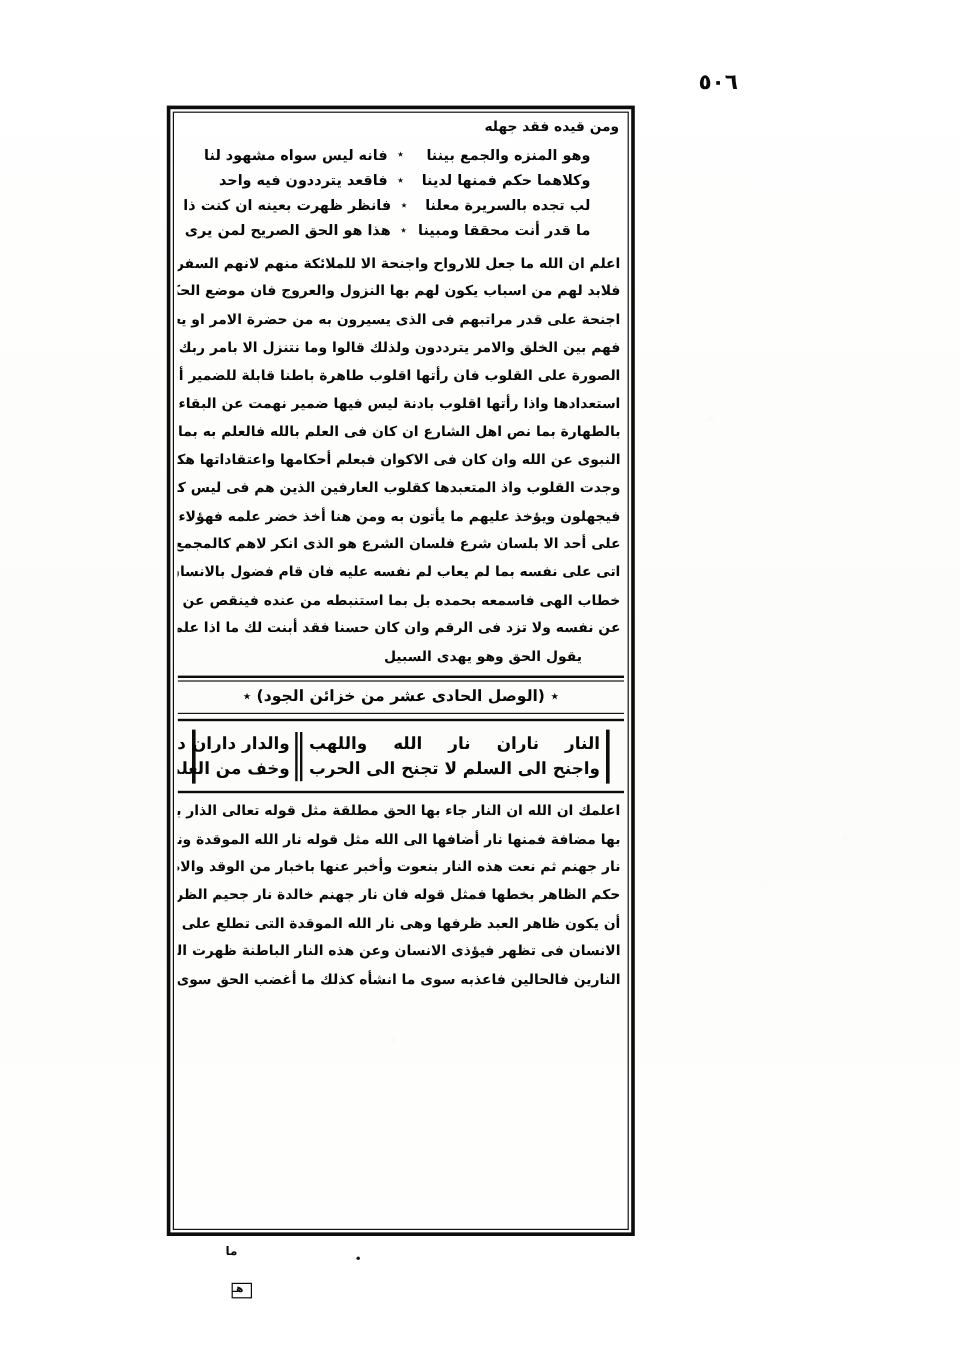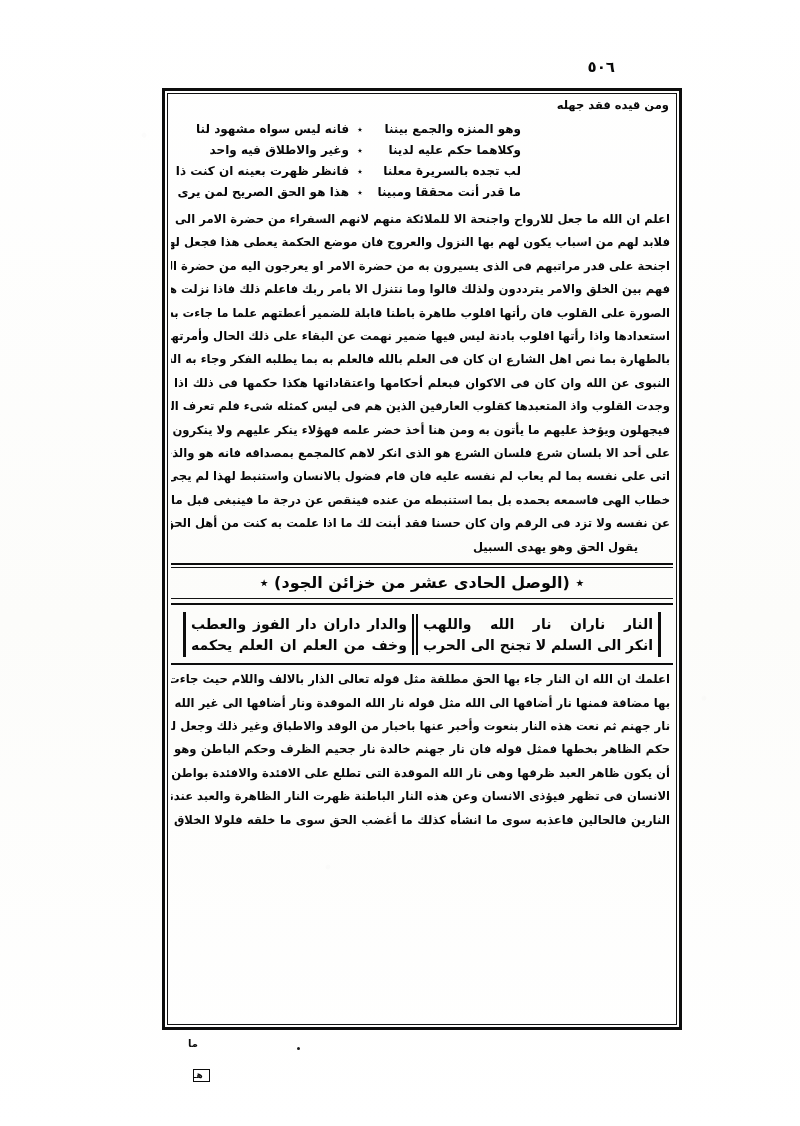--- a/index.html
+++ b/index.html
@@ -34,33 +34,33 @@
       linear-gradient(180deg, #ffffff 0%, #fcfcfa 55%, #ffffff 100%);
     pointer-events: none;
   }
 
   
   #page-number {
     position: absolute;
     top: 58px;
     right: 185px;
     font-family: "DejaVu Sans", sans-serif;
-    font-size: 15px;
+    font-size: 18px;
     font-weight: 700;
     color: #0a0a0a;
     letter-spacing: 1px;
     direction: rtl;
   }
 
   
   #text-frame {
     position: absolute;
-    left: 162px;
+    left: 139px;
     top: 88px;
-    width: 520px;
+    width: 390px;
     height: 942px;
     border: 3px solid #0d0d0d;
     box-sizing: border-box;
     background: transparent;
   }
   #text-frame::after {
     content: "";
     position: absolute;
     left: 2px;
     top: 2px;
@@ -168,21 +168,21 @@
     border-top: 2.5px solid #0d0d0d;
     margin: 4px 0 0 0;
   }
   .rule-thin {
     height: 0;
     border-top: 1px solid #141414;
     margin: 1.5px 0 0 0;
   }
   #section-heading {
     text-align: center;
-    font-size: 16px;
+    font-size: 13px;
     font-weight: 700;
     letter-spacing: -0.2px;
     padding: 5px 0 5px 0;
     direction: rtl;
     color: #070707;
   }
 
   
   #poem-box-wrap {
     margin: 7px 12px 6px 12px;
@@ -272,23 +272,23 @@
 
       <div id="catchword" class="ar">ومن قيده فقد جهله</div>
 
       <div id="opening-poem">
         <div class="verse-row ar">
           <span class="hemistich hemistich-first">فانه ليس سواه مشهود لنا</span>
           <span class="verse-star">٭</span>
           <span class="hemistich hemistich-second">وهو المنزه والجمع بيننا</span>
         </div>
         <div class="verse-row ar">
-          <span class="hemistich hemistich-first">وغير والاطلاق فيه واحد</span>
+          <span class="hemistich hemistich-first">فاقعد يترددون فيه واحد</span>
           <span class="verse-star">٭</span>
-          <span class="hemistich hemistich-second">وكلاهما حكم عليه لدينا</span>
+          <span class="hemistich hemistich-second">وكلاهما حكم فمنها لدينا</span>
         </div>
         <div class="verse-row ar">
           <span class="hemistich hemistich-first">فانظر ظهرت بعينه ان كنت ذا</span>
           <span class="verse-star">٭</span>
           <span class="hemistich hemistich-second">لب تجده بالسريرة معلنا</span>
         </div>
         <div class="verse-row ar">
           <span class="hemistich hemistich-first">هذا هو الحق الصريح لمن يرى</span>
           <span class="verse-star">٭</span>
           <span class="hemistich hemistich-second">ما قدر أنت محققا ومبينا</span>
@@ -316,21 +316,21 @@
       <div class="rule-thick"></div>
       <div class="rule-thin"></div>
       <div id="section-heading" class="ar">٭ (الوصل الحادى عشر من خزائن الجود) ٭</div>
       <div class="rule-thin"></div>
       <div class="rule-thick"></div>
 
       <div id="poem-box-wrap">
         <div id="poem-box">
           <div class="poem-col">
             <div class="poem-line ar"><span>النار ناران نار الله واللهب</span></div>
-            <div class="poem-line ar"><span>انكر الى السلم لا تجنح الى الحرب</span></div>
+            <div class="poem-line ar"><span>واجنح الى السلم لا تجنح الى الحرب</span></div>
           </div>
           <div class="poem-divider"></div>
           <div class="poem-col">
             <div class="poem-line ar"><span>والدار داران دار الفوز والعطب</span></div>
             <div class="poem-line ar"><span>وخف من العلم ان العلم يحكمه</span></div>
           </div>
         </div>
       </div>
 
       <div class="rule-thick"></div>

